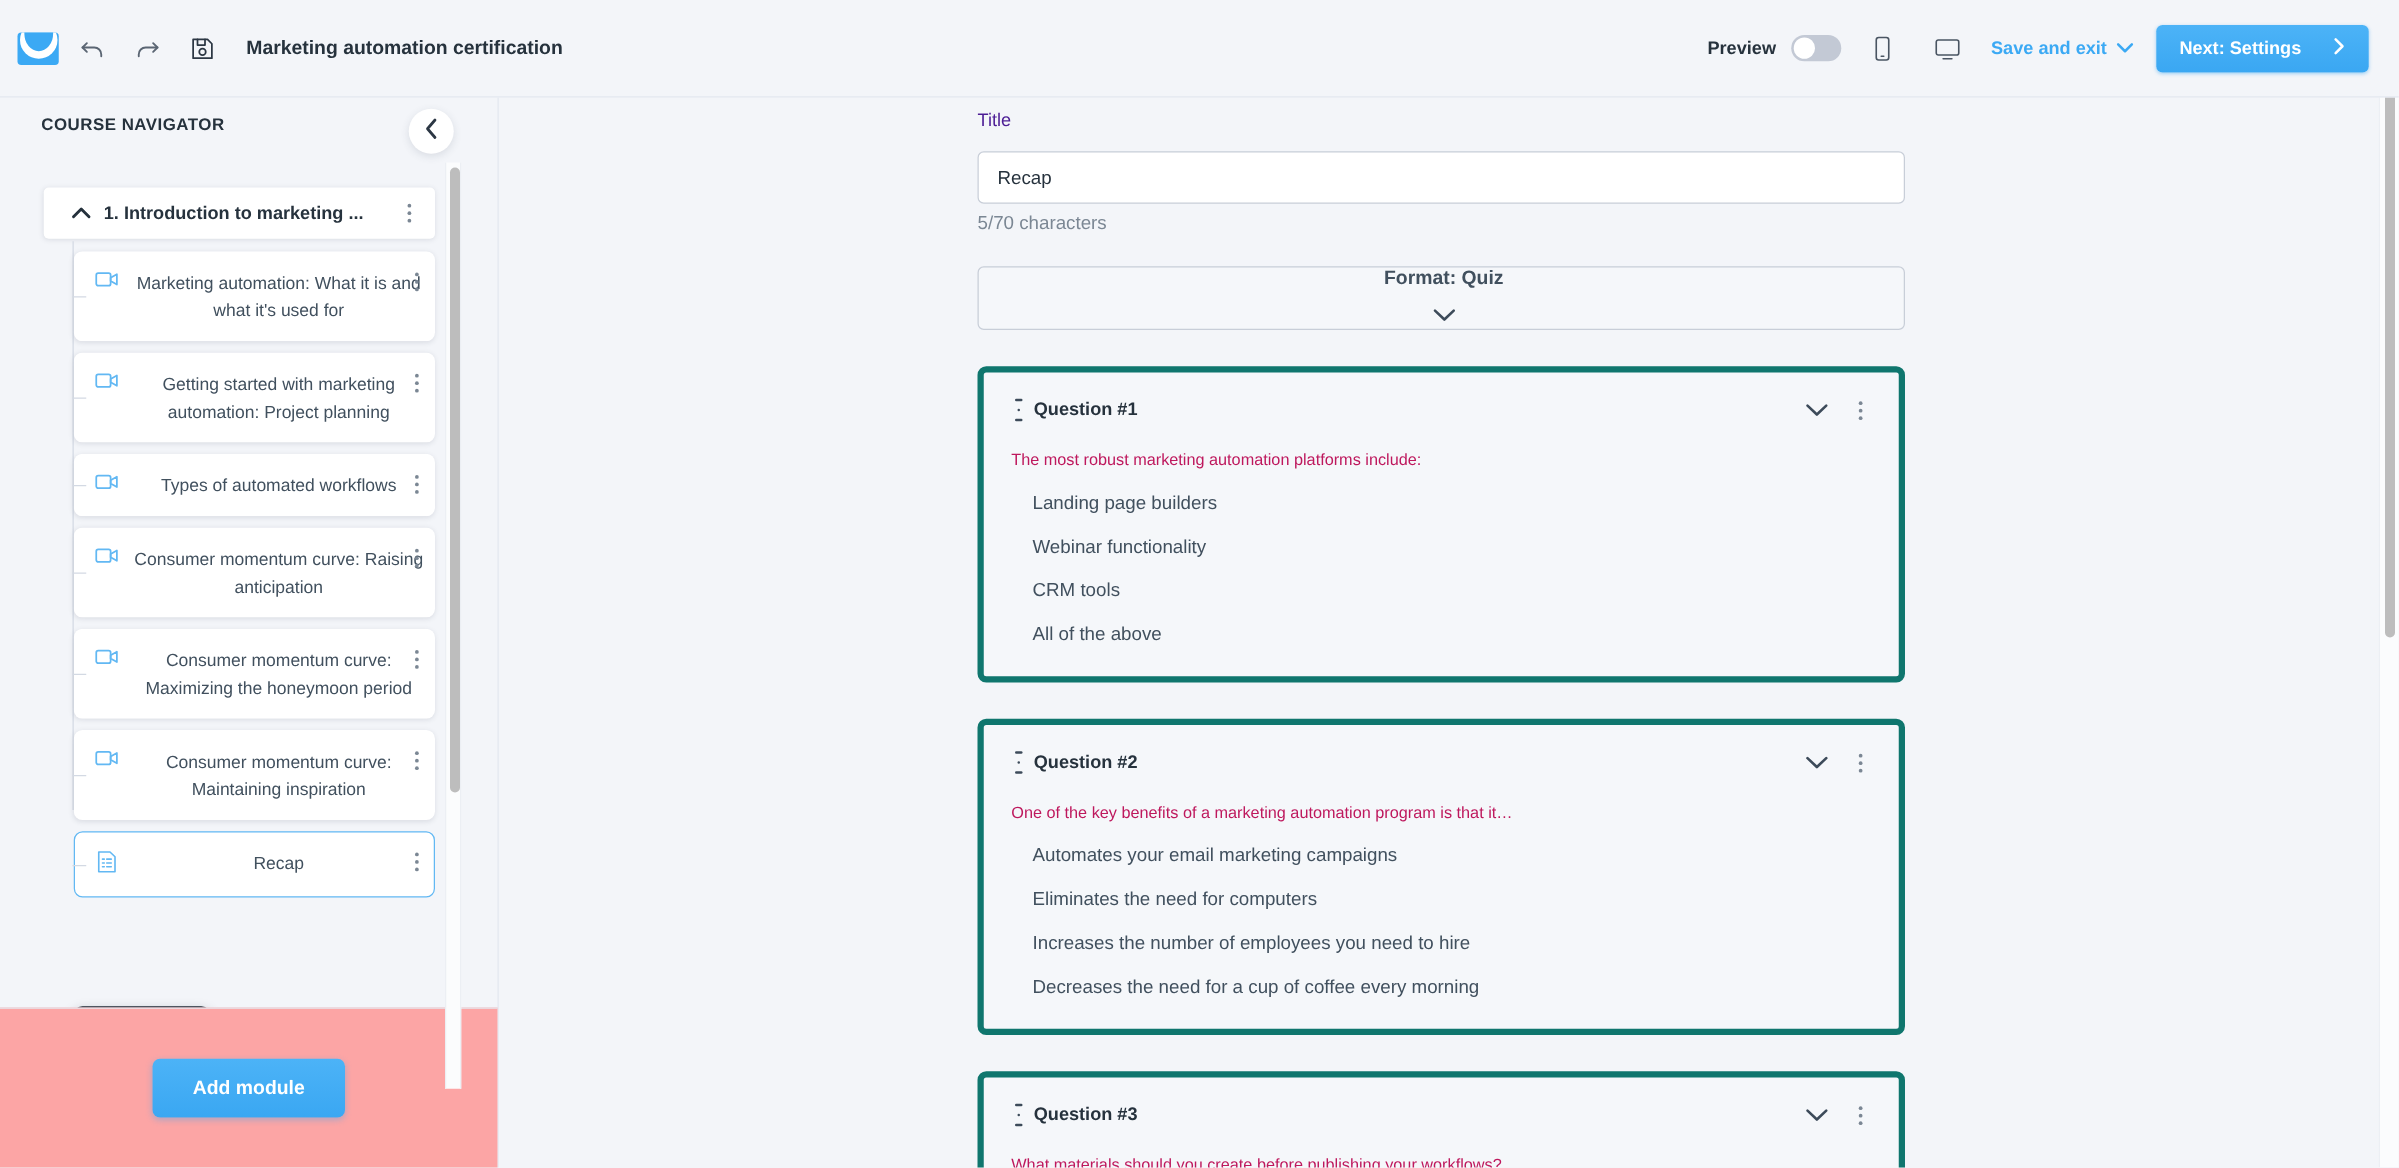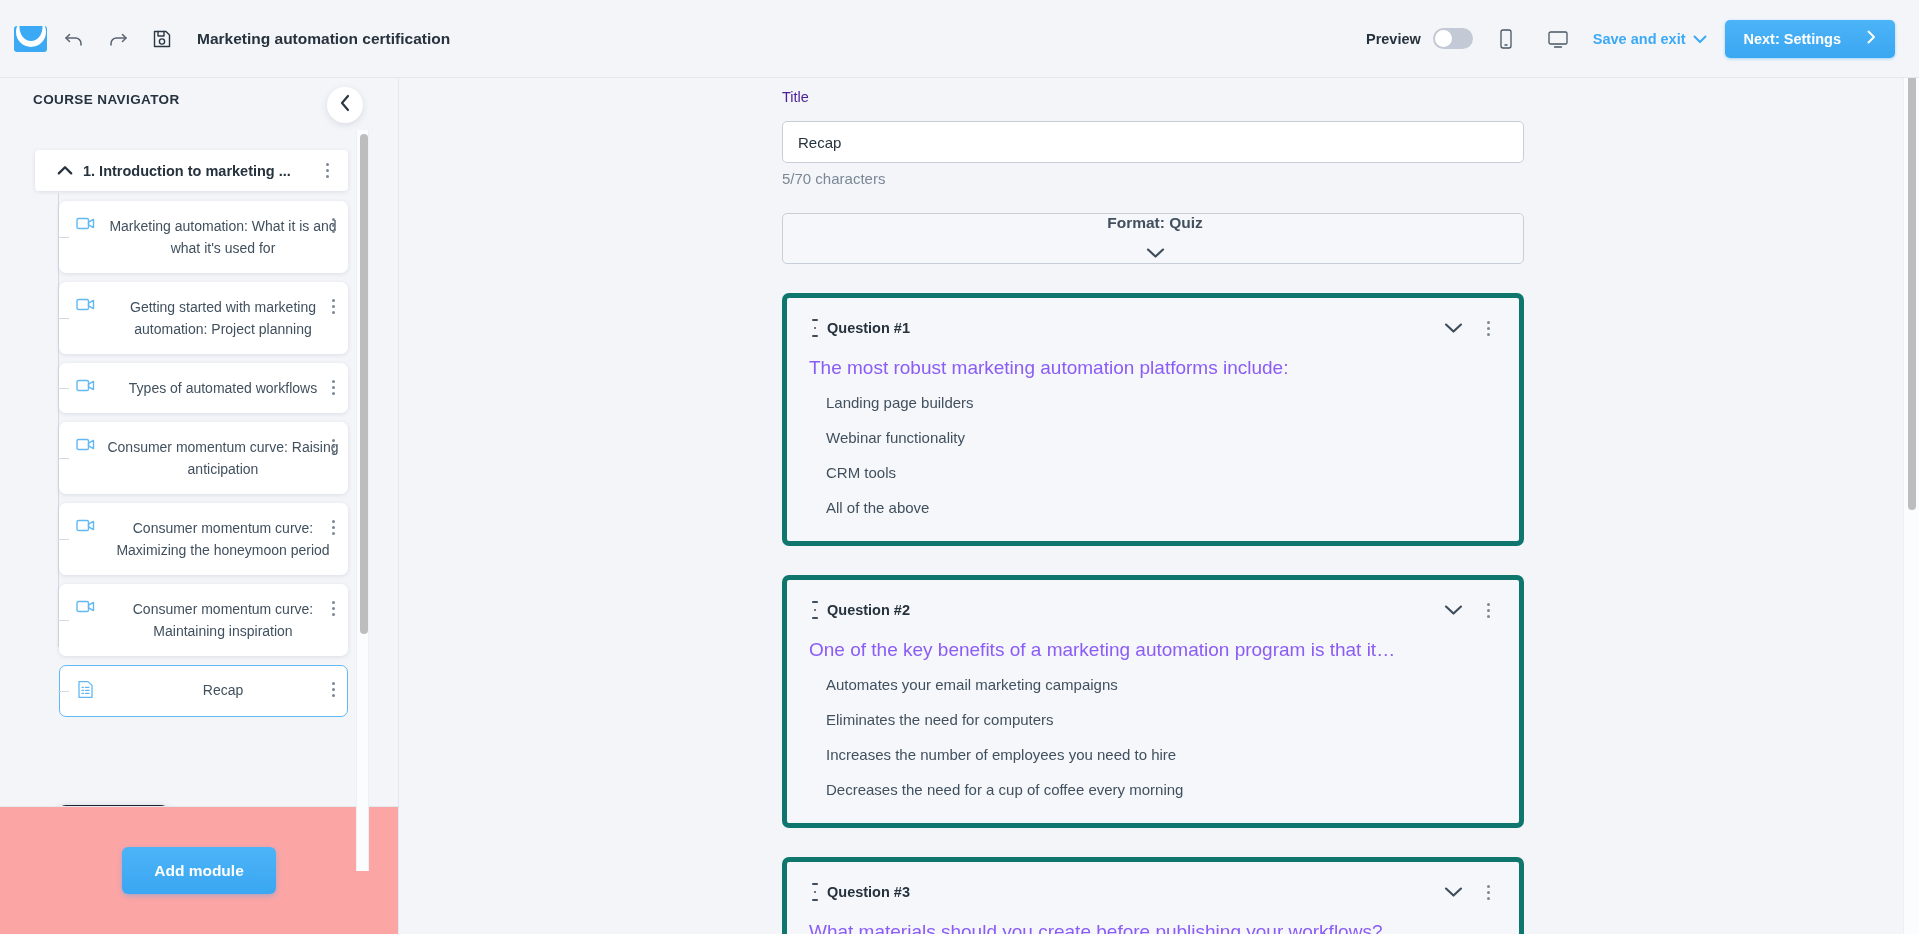--- a/index.html
+++ b/index.html
@@ -224,21 +224,21 @@
     width: 12px; height: 18px; display: flex; flex-direction: column;
     justify-content: space-between; align-items: center;
     cursor: grab; flex: 0 0 auto; margin-right: 6px;
   }
   .drag-handle i { width: 6px; height: 2px; background: #3d4b5a; display: block; border-radius: 1px; }
   .drag-handle i:nth-child(2) { width: 2px; height: 2px; border-radius: 50%; }
   .q-title { font-size: 14.5px; font-weight: bold; color: #26323d; }
   .q-actions { margin-left: auto; display: flex; align-items: center; gap: 14px; }
   .q-chevron { cursor: pointer; display: flex; align-items: center; }
   .q-body { margin-top: 14px; }
-  .q-prompt { font-size: 19px; color: #8b5cf6; line-height: 23px; }
+  .q-prompt { font-size: 13px; color: #be185d; line-height: 23px; }
   .q-option { font-size: 15px; color: #41505e; line-height: 23px; margin-top: 12px; padding-left: 17px; }
 
   .main-sb-track {
     position: absolute; top: 0; right: 0; width: 16px; height: 868px;
     background: #fbfcfd; border-left: 1px solid #eceff4;
   }
   .main-sb-thumb {
     position: absolute; left: 4px; width: 8px;
     border-radius: 4px; background: #bdbdbd;
   }

